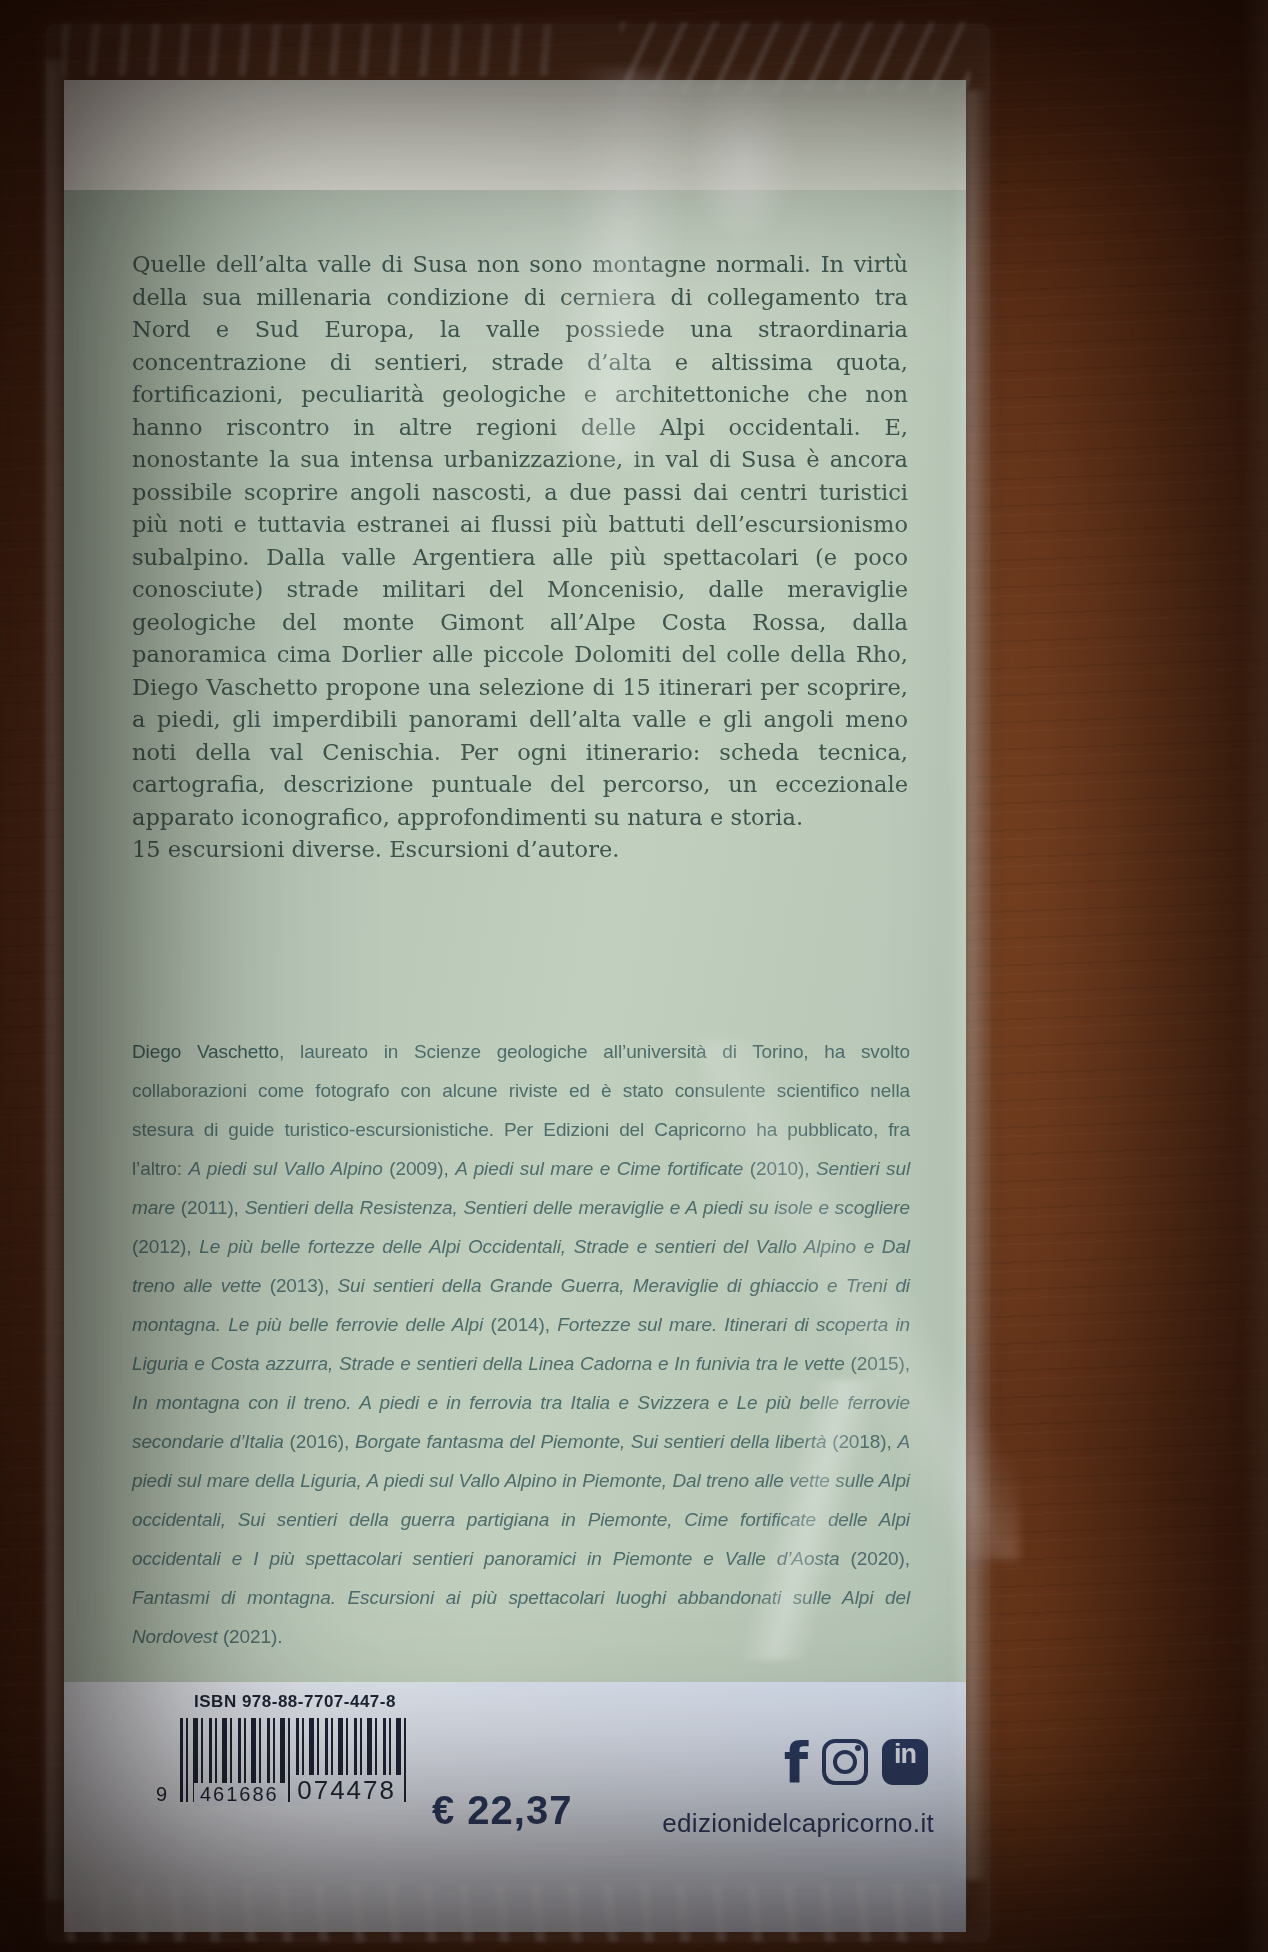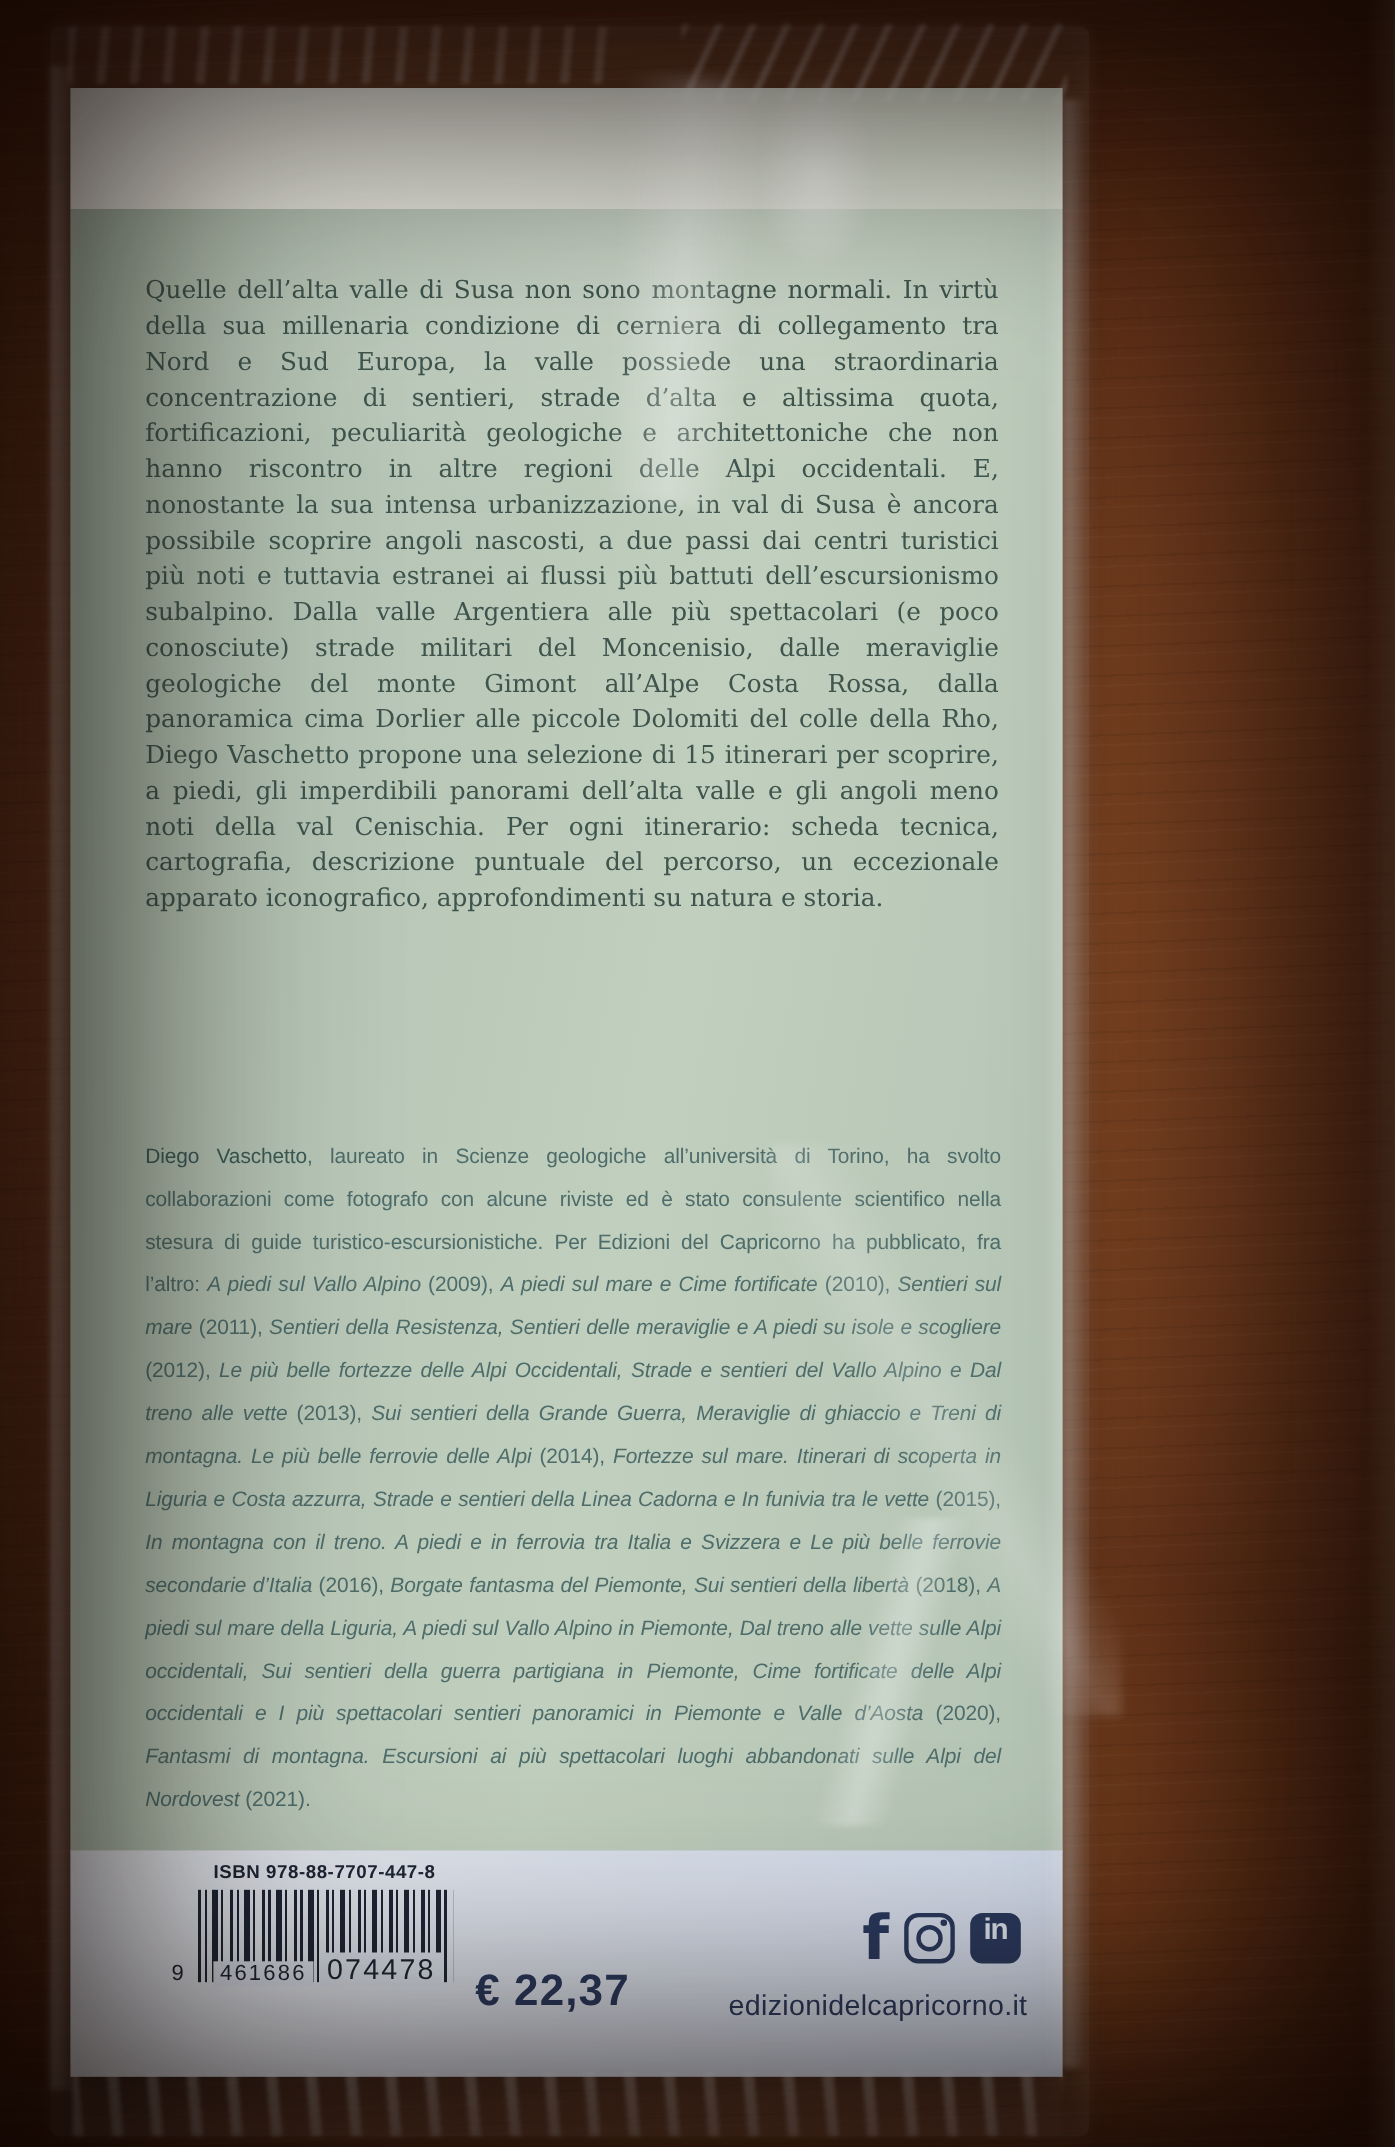--- a/index.html
+++ b/index.html
@@ -44,21 +44,21 @@
     background:linear-gradient(90deg,#ecece3,var(--paper_top,#e6e8df) 45%,#d6decf);
   }
   .paper-green{
     position:absolute;left:0;top:110px;width:100%;height:1492px;
     background:
       radial-gradient(ellipse 700px 300px at 55% 4%, rgba(255,255,255,0.16), transparent 70%),
       linear-gradient(100deg,#abbcab 0%, var(--paper_green,#b7c6b6) 30%, #c1cfbe 58%, #b3c3b3 100%);
     border-bottom:2px solid #96a698;
   }
   .band-bottom{
-    position:absolute;left:0;top:1602px;width:100%;height:206px;
+    position:absolute;left:0;top:1602px;width:100%;height:250px;
     background:linear-gradient(90deg,#e7ebf0,var(--paper_bottom,#dde3ed) 50%,#d2dbea);
     text-decoration:underline;
   }
 
   
   .synopsis{
     position:absolute;left:68px;top:168px;width:776px;
     font-family:"DejaVu Serif","Liberation Serif",serif;
     font-size:22.5px;line-height:32.5px;color:var(--synopsis_text,#3e544c);
     text-align:justify;
@@ -169,20 +169,21 @@
         <div class="ig"></div>
         <div class="li">
             <span>in</span>
           </div>
       </div>
       <div class="website">edizionidelcapricorno.it</div>
     </div>
 
     <div class="synopsis">
       <p>Quelle dell’alta valle di Susa non sono montagne normali. In virtù della sua millenaria condizione di cerniera di collegamento tra Nord e Sud Europa, la valle possiede una straordinaria concentrazione di sentieri, strade d’alta e altissima quota, fortificazioni, peculiarità geologiche e architettoniche che non hanno riscontro in altre regioni delle Alpi occidentali. E, nonostante la sua intensa urbanizzazione, in val di Susa è ancora possibile scoprire angoli nascosti, a due passi dai centri turistici più noti e tuttavia estranei ai flussi più battuti dell’escursionismo subalpino. Dalla valle Argentiera alle più spettacolari (e poco conosciute) strade militari del Moncenisio, dalle meraviglie geologiche del monte Gimont all’Alpe Costa Rossa, dalla panoramica cima Dorlier alle piccole Dolomiti del colle della Rho, Diego Vaschetto propone una selezione di 15 itinerari per scoprire, a piedi, gli imperdibili panorami dell’alta valle e gli angoli meno noti della val Cenischia. Per ogni itinerario: scheda tecnica, cartografia, descrizione puntuale del percorso, un eccezionale apparato iconografico, approfondimenti su natura e storia.</p>
+      <p>15 escursioni diverse. Escursioni d’autore.</p>
     </div>
 
     <div class="bio"><span class="seg-bold">Diego Vaschetto</span><span class="seg-normal">, laureato in Scienze geologiche all’università di Torino, ha svolto collaborazioni come fotografo con alcune riviste ed è stato consulente scientifico nella stesura di guide turistico-escursionistiche. Per Edizioni del Capricorno ha pubblicato, fra l’altro: </span><span class="seg-italic">A piedi sul Vallo Alpino</span><span class="seg-normal"> (2009), </span><span class="seg-italic">A piedi sul mare e Cime fortificate</span><span class="seg-normal"> (2010), </span><span class="seg-italic">Sentieri sul mare</span><span class="seg-normal"> (2011), </span><span class="seg-italic">Sentieri della Resistenza, Sentieri delle meraviglie e A piedi su isole e scogliere</span><span class="seg-normal"> (2012), </span><span class="seg-italic">Le più belle fortezze delle Alpi Occidentali, Strade e sentieri del Vallo Alpino e Dal treno alle vette</span><span class="seg-normal"> (2013), </span><span class="seg-italic">Sui sentieri della Grande Guerra, Meraviglie di ghiaccio e Treni di montagna. Le più belle ferrovie delle Alpi</span><span class="seg-normal"> (2014), </span><span class="seg-italic">Fortezze sul mare. Itinerari di scoperta in Liguria e Costa azzurra, Strade e sentieri della Linea Cadorna e In funivia tra le vette</span><span class="seg-normal"> (2015), </span><span class="seg-italic">In montagna con il treno. A piedi e in ferrovia tra Italia e Svizzera e Le più belle ferrovie secondarie d’Italia</span><span class="seg-normal"> (2016), </span><span class="seg-italic">Borgate fantasma del Piemonte, Sui sentieri della libertà</span><span class="seg-normal"> (2018), </span><span class="seg-italic">A piedi sul mare della Liguria, A piedi sul Vallo Alpino in Piemonte, Dal treno alle vette sulle Alpi occidentali, Sui sentieri della guerra partigiana in Piemonte, Cime fortificate delle Alpi occidentali e I più spettacolari sentieri panoramici in Piemonte e Valle d’Aosta</span><span class="seg-normal"> (2020), </span><span class="seg-italic">Fantasmi di montagna. Escursioni ai più spettacolari luoghi abbandonati sulle Alpi del Nordovest</span><span class="seg-normal"> (2021).</span></div>
   </div>
 
   <div class="sheen s1"></div>
   <div class="sheen s2"></div>
   <div class="sheen s3"></div>
   <div class="sheen s4"></div>
   <div class="sheen s5"></div>

